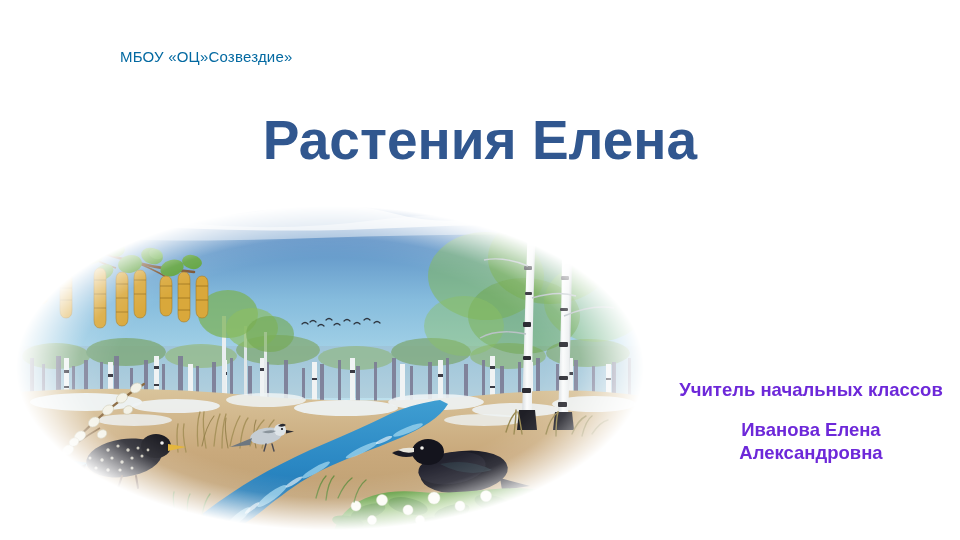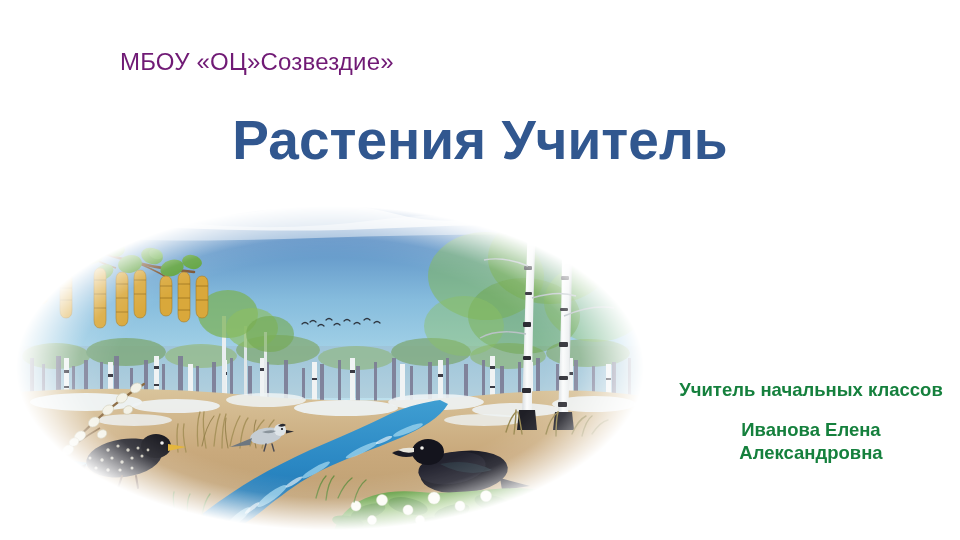--- a/index.html
+++ b/index.html
@@ -20,22 +20,22 @@
     position: absolute;
     inset: 0;
     background: #ffffff;
   }
 
   
   .school-line {
     position: absolute;
     left: 120px;
     top: 48px;
-    font-size: 24px;
-    color: #701a75;
+    font-size: 15px;
+    color: #0369a1;
     letter-spacing: 0.2px;
     white-space: nowrap;
   }
 
   
   .slide-title {
     position: absolute;
     left: 0;
     right: 0;
     top: 112px;
@@ -47,21 +47,21 @@
     line-height: 1.05;
   }
 
   
   .author-block {
     position: absolute;
     left: 672px;
     top: 378px;
     width: 278px;
     text-align: center;
-    color: #15803d;
+    color: #6d28d9;
     font-weight: bold;
     font-size: 18.5px;
     line-height: 1.28;
   }
   .author-block .role { margin: 0 0 10px 0; }
   .author-block .name { margin: 16px; }
 
   
   .illustration {
     position: absolute;
@@ -82,21 +82,21 @@
   }
   .illustration svg { display:block; width:100%; height:100%; }
 </style>
 </head>
 <body>
 
 <div class="slide">
 
   <div class="school-line">МБОУ «ОЦ»Созвездие»</div>
 
-  <div class="slide-title">Растения Учитель</div>
+  <div class="slide-title">Растения Елена</div>
 
   <div class="author-block">
     <p class="role">Учитель начальных классов</p>
     <p class="name">Иванова Елена Александровна</p>
   </div>
 
   <div class="illustration">
     <div class="illo-inner">
       <svg viewBox="0 0 628 324" preserveAspectRatio="none">
         <defs>

